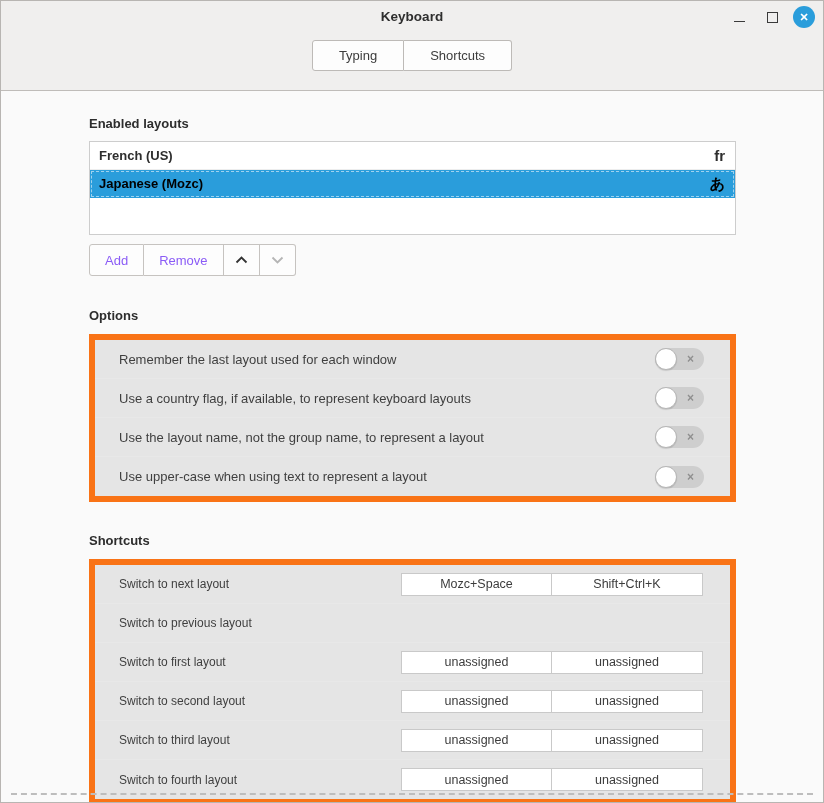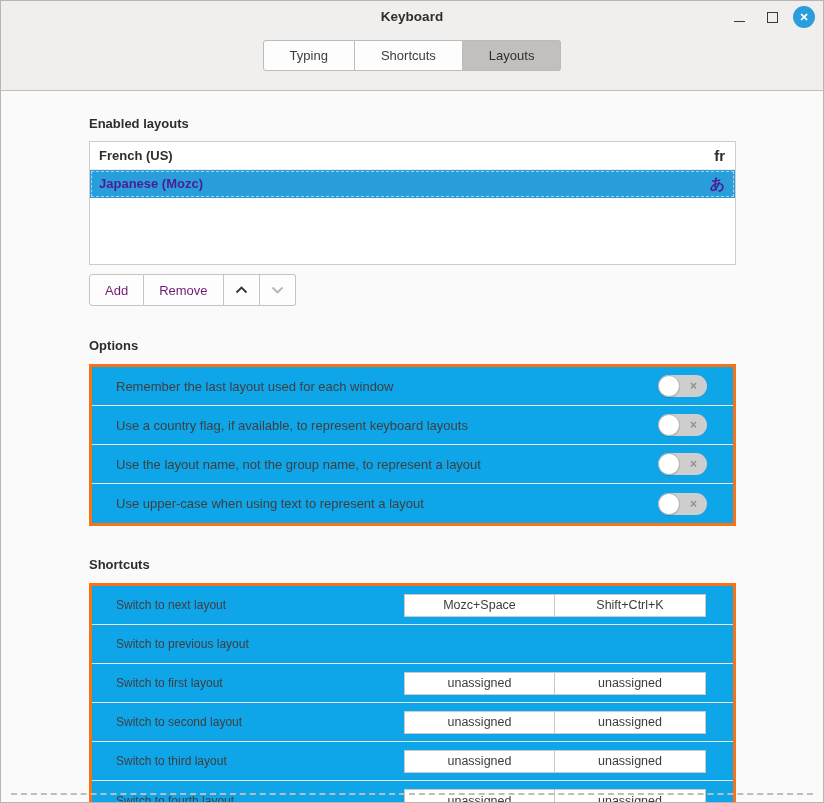--- a/index.html
+++ b/index.html
@@ -28,41 +28,41 @@
          border:1px solid #bdbab7; border-left-width:0; cursor:pointer;
          font-family:inherit; }
   .tab:first-of-type { border-left-width:1px; border-radius:3px 0 0 3px; }
   .tab:last-of-type { border-radius:0 3px 3px 0; }
   .tab.active { background:#c2c0be; color:#2e2e2e; }
 
   
   .content { padding:26px 87px 0 88px; }
   .section-heading { font-size:13px; font-weight:700; color:#2d2d2d; line-height:14px; }
 
-  .listbox { margin-top:10px; height:124px; background:#fff; border:1px solid #cdcdcd; overflow:hidden; }
+  .listbox { margin-top:10px; height:94px; background:#fff; border:1px solid #cdcdcd; overflow:hidden; }
   .lrow { height:28px; display:flex; align-items:center; padding:0 10px 0 9px;
           border-bottom:1px solid #ededed; cursor:pointer; }
   .lrow .lname { flex:1; font-size:13px; font-weight:700; color:#2e2e2e; }
   .lrow .lbadge { font-size:15px; font-weight:700; color:#2e2e2e; line-height:1; }
   .lrow.selected { background:var(--accent); border-bottom-color:var(--accent);
                    outline:1px dashed rgba(255,255,255,.55); outline-offset:-2px; }
-  .lrow.selected .lname, .lrow.selected .lbadge { color:#4c1d95; }
+  .lrow.selected .lname, .lrow.selected .lbadge { color:#000000; }
 
   .toolbar { margin-top:9px; display:flex; justify-content:space-between; }
   .btngroup { display:inline-flex; }
   .btngroup button { height:32px; background:#fdfdfd; border:1px solid #c6c3c0; border-left-width:0;
-                     font-size:13px; color:#701a75; padding:0 15px; cursor:pointer;
+                     font-size:13px; color:#8b5cf6; padding:0 15px; cursor:pointer;
                      display:flex; align-items:center; justify-content:center; font-family:inherit; }
   .btngroup button:first-child { border-left-width:1px; border-radius:3px 0 0 3px; }
   .btngroup button:last-child { border-radius:0 3px 3px 0; }
   .btngroup button.iconbtn { width:36px; padding:0; }
   .btngroup button.disabled { color:#b4b4b4; }
   .chev { display:block; }
 
-  .box { margin-top:11px; background:#0ea5e9; border:3px solid #f97316; }
+  .box { margin-top:11px; background:#e5e5e5; border:6px solid #f97316; }
   .orow, .srow { height:39px; display:flex; align-items:center; border-bottom:1px solid #e8e8e8; }
   .orow:last-child, .srow:last-child { border-bottom:none; }
   .orow { padding:0 26px 0 24px; }
   .olabel { flex:1; font-size:13px; color:#3f3f3f; }
 
   .toggle { width:49px; height:22px; border-radius:11px; background:#cecece;
             display:inline-flex; align-items:center; cursor:pointer; position:relative; }
   .knob { width:22px; height:22px; border-radius:50%; background:#fff;
           border:1px solid #b5b5b5; box-shadow:0 1px 1px rgba(0,0,0,.12); }
   .offx { position:absolute; right:10px; top:50%; transform:translateY(-50%);
@@ -102,21 +102,20 @@
         </button>
       </div>
     </div>
     <div class="tabbar">
       <div class="tabgroup">
 
           <button class="tab">Typing</button>
 
           <button class="tab">Shortcuts</button>
 
-          <button class="tab active">Layouts</button>
         </div>
     </div>
   </div>
 
   <div class="content">
 
     <div class="section-heading">Enabled layouts</div>
 
     <div class="listbox">
 

